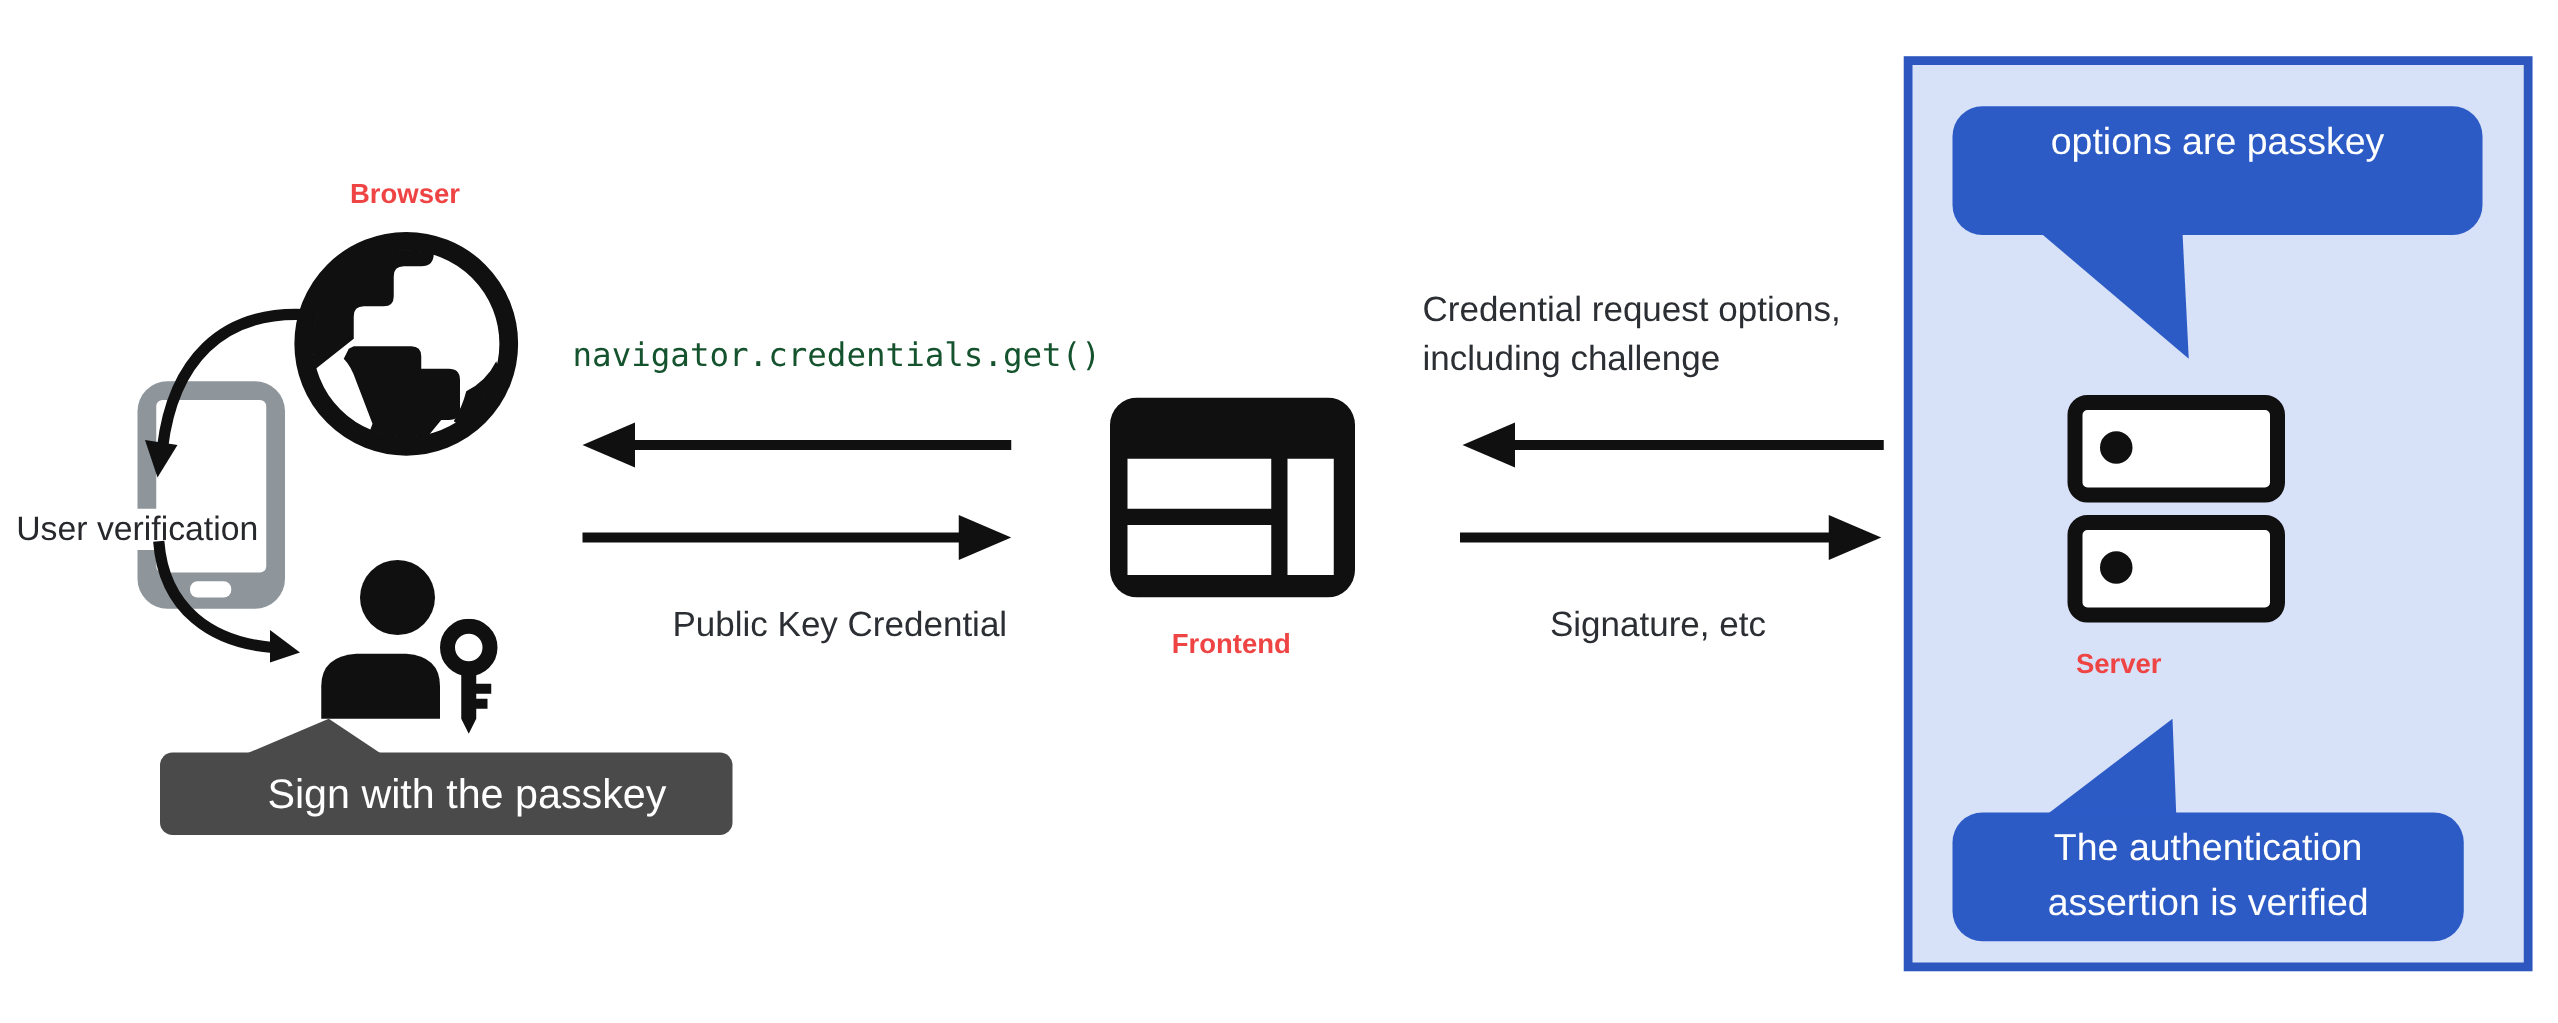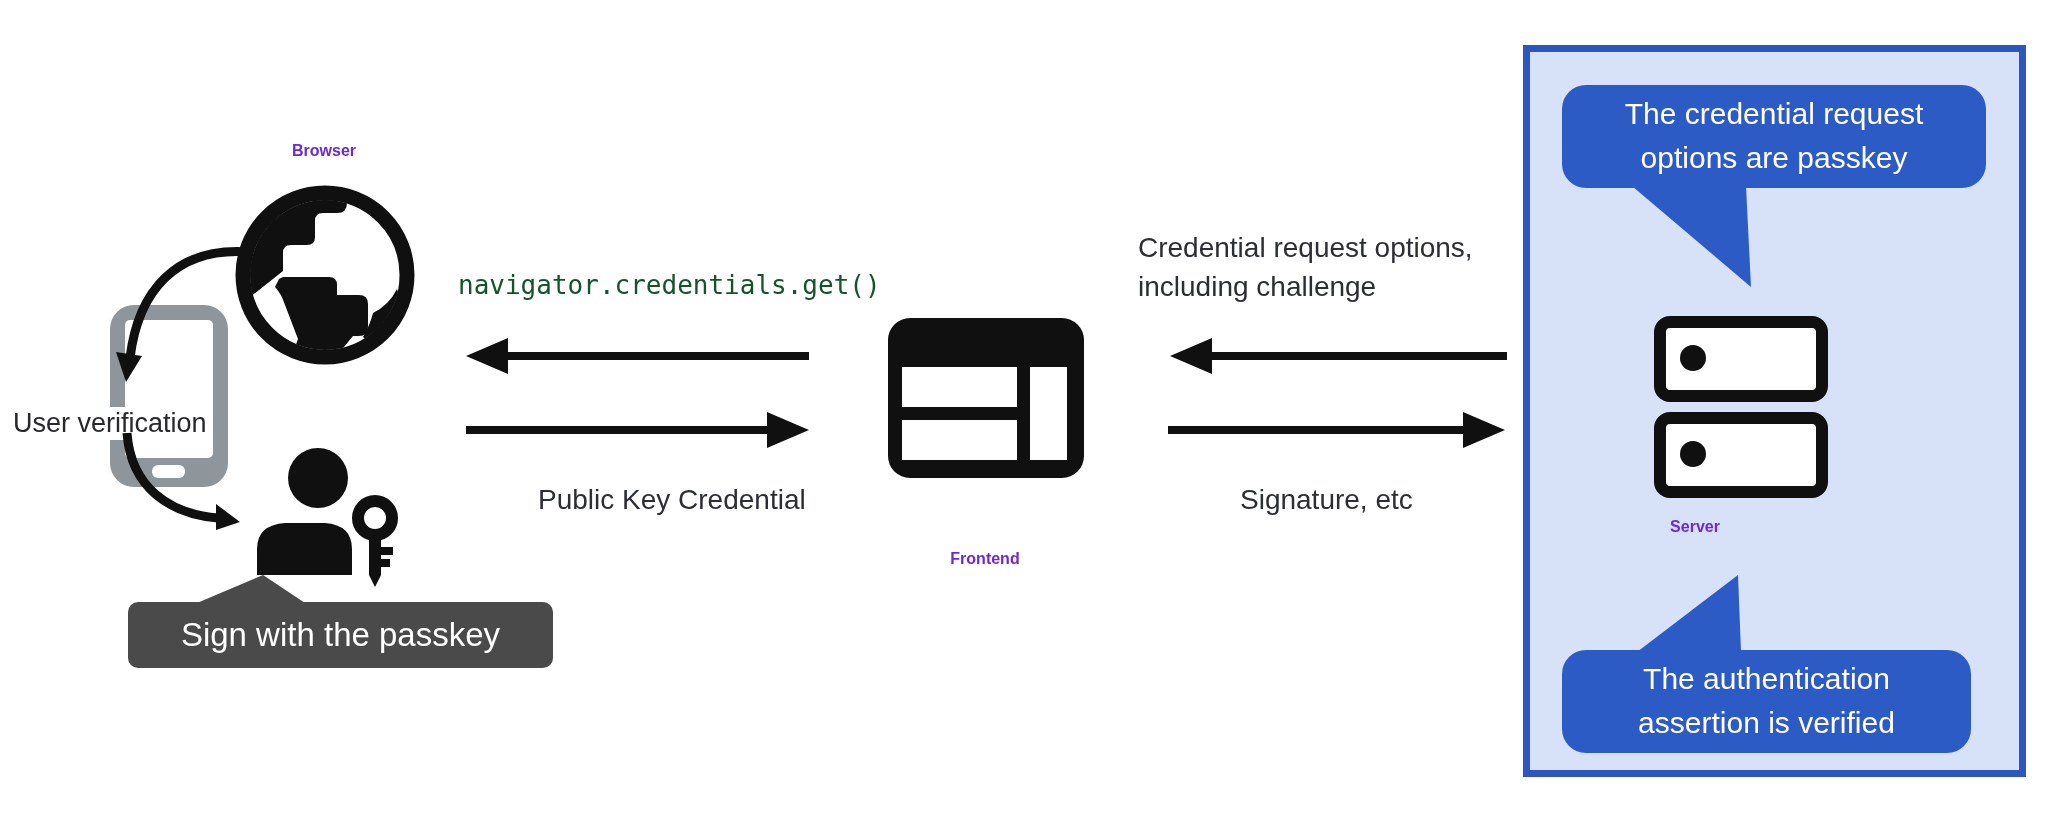--- a/index.html
+++ b/index.html
@@ -1,20 +1,20 @@
 <!DOCTYPE html>
 <html><head>
 <meta charset="utf-8">
 <style>
   html,body{margin:0;padding:0;background:#ffffff;}
   #stage{position:relative;width:2046px;height:818px;background:#ffffff;overflow:hidden;
          font-family:"Liberation Sans",sans-serif;color:#202124;}
   .abs{position:absolute;}
   .lbl{white-space:nowrap;}
-  .node-label{font-weight:bold;font-size:16px;color:#6d28d9;text-align:center;}
+  .node-label{font-weight:bold;font-size:22px;color:#ef4444;text-align:center;}
   .flow-label{font-size:28px;color:#2b2e33;}
   .code{font-family:"DejaVu Sans Mono","Liberation Mono",monospace;font-size:26px;color:#14532d;}
 
   
   .h-arrow{height:36px;}
   .h-arrow .shaft{position:absolute;top:14px;height:8px;background:#101010;}
   .h-arrow .head-left{position:absolute;left:0;top:0;width:0;height:0;
       border-top:18px solid transparent;border-bottom:18px solid transparent;border-right:42px solid #101010;}
   .h-arrow .head-right{position:absolute;right:0;top:0;width:0;height:0;
       border-top:18px solid transparent;border-bottom:18px solid transparent;border-left:42px solid #101010;}
@@ -22,21 +22,21 @@
   
   .phone{left:110px;top:305px;width:118px;height:182px;background:#8e959b;border-radius:24px;}
   .phone .screen{position:absolute;left:15px;top:15px;width:88px;height:138px;background:#fff;border-radius:5px;}
   .phone .homebar{position:absolute;left:42px;top:160px;width:33px;height:13px;background:#fff;border-radius:6px;}
 
   
   .uv{left:10px;top:387px;background:#ffffff;padding:1px 3px;font-size:27px;color:#26282c;z-index:5;margin-top:20px;}
 
   
   .signbox{left:128px;top:602px;width:425px;height:66px;background:#4a4a4a;border-radius:10px;
-           color:#fff;font-size:33px;text-align:center;line-height:66px;z-index:4;}
+           color:#fff;font-size:33px;text-align:center;line-height:66px;z-index:4;padding-left:33px;}
 
   
   .serverbox{left:1523px;top:45px;width:503px;height:732px;background:#d7e1f8;
              border:7px solid #2e56bf;box-sizing:border-box;}
   .bubble{background:#2d5bc6;border-radius:24px;color:#ffffff;text-align:center;
           font-size:30px;line-height:44px;z-index:3;}
   .bubble .inner{padding-top:7px;}
   .server-unit{width:174px;height:86px;background:#ffffff;border:12px solid #101010;
                border-radius:16px;box-sizing:border-box;}
   .server-unit .dot{position:absolute;left:14px;top:17px;width:26px;height:26px;border-radius:50%;background:#101010;}
@@ -104,21 +104,21 @@
   </div>
 
   <div class="abs flow-label lbl" style="left:492px;top:484px;margin-left:46px;">Public Key Credential</div>
 
   <svg class="abs" style="left:888px;top:318px;" width="196" height="160" viewBox="0 0 196 160">
     <rect x="0" y="0" width="196" height="160" rx="22" fill="#101010"></rect>
     <rect x="14" y="49" width="115" height="40" fill="#ffffff"></rect>
     <rect x="14" y="102" width="115" height="40" fill="#ffffff"></rect>
     <rect x="142" y="49" width="37" height="93" fill="#ffffff"></rect>
   </svg>
-  <div class="abs node-label lbl" style="left:895px;top:502px;width:180px;margin-top:48px;">Frontend</div>
+  <div class="abs node-label lbl" style="left:895px;top:502px;width:180px;">Frontend</div>
 
   <div class="abs flow-label" style="left:1138px;top:228px;line-height:39px;">
     <div>Credential request options,</div>
     <div>including challenge</div>
   </div>
 
   <div class="abs h-arrow" style="left:1170px;top:338px;width:337px;">
     <div class="head-left"></div>
     <div class="shaft" style="left:36px;right:0;"></div>
   </div>
@@ -130,21 +130,20 @@
 
   <div class="abs flow-label lbl" style="left:1240px;top:484px;">Signature, etc</div>
 
   <div class="abs serverbox"></div>
 
   <svg class="abs" style="left:1632px;top:186px;" width="122" height="102" viewBox="0 0 122 102">
     <polygon points="0,0 114,0 119,101" fill="#2d5bc6"></polygon>
   </svg>
   <div class="abs bubble" style="left:1562px;top:85px;width:424px;height:103px;">
     <div class="inner">
-      <div class="lbl">The credential request</div>
       <div class="lbl">options are passkey</div>
     </div>
   </div>
 
   <div class="abs server-unit" style="left:1654px;top:316px;">
     <div class="dot"></div>
   </div>
   <div class="abs server-unit" style="left:1654px;top:412px;">
     <div class="dot"></div>
   </div>

